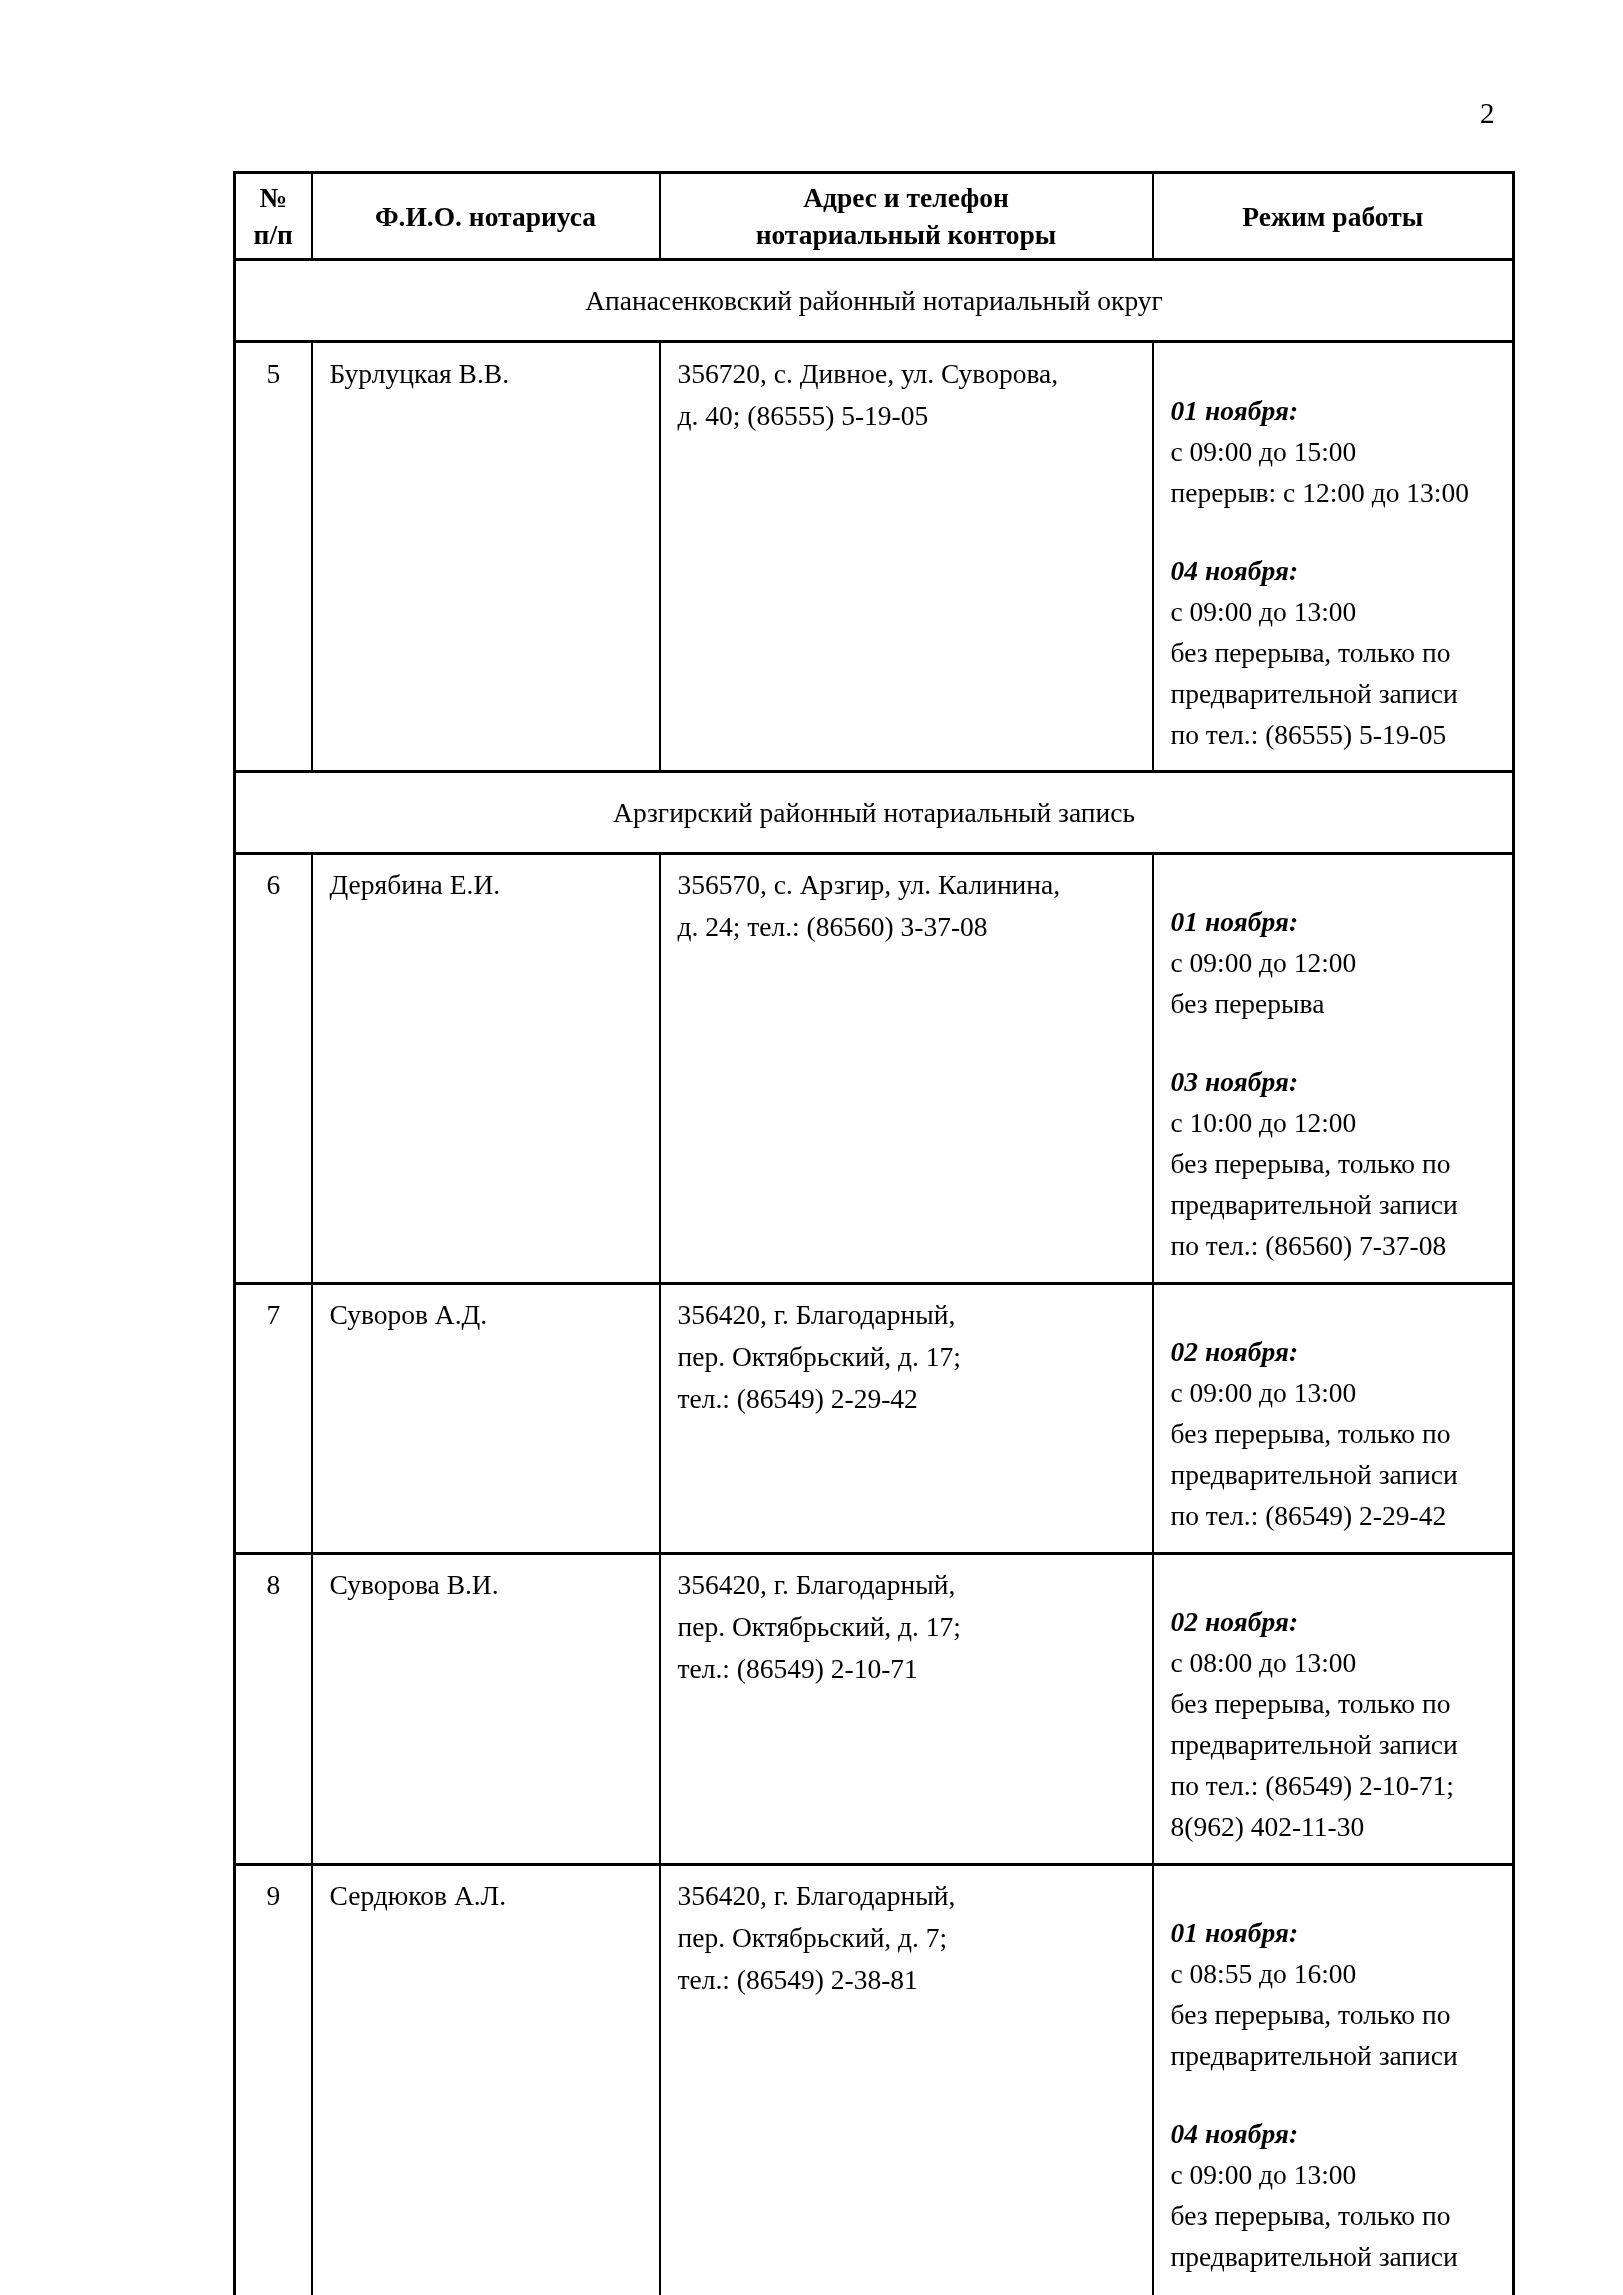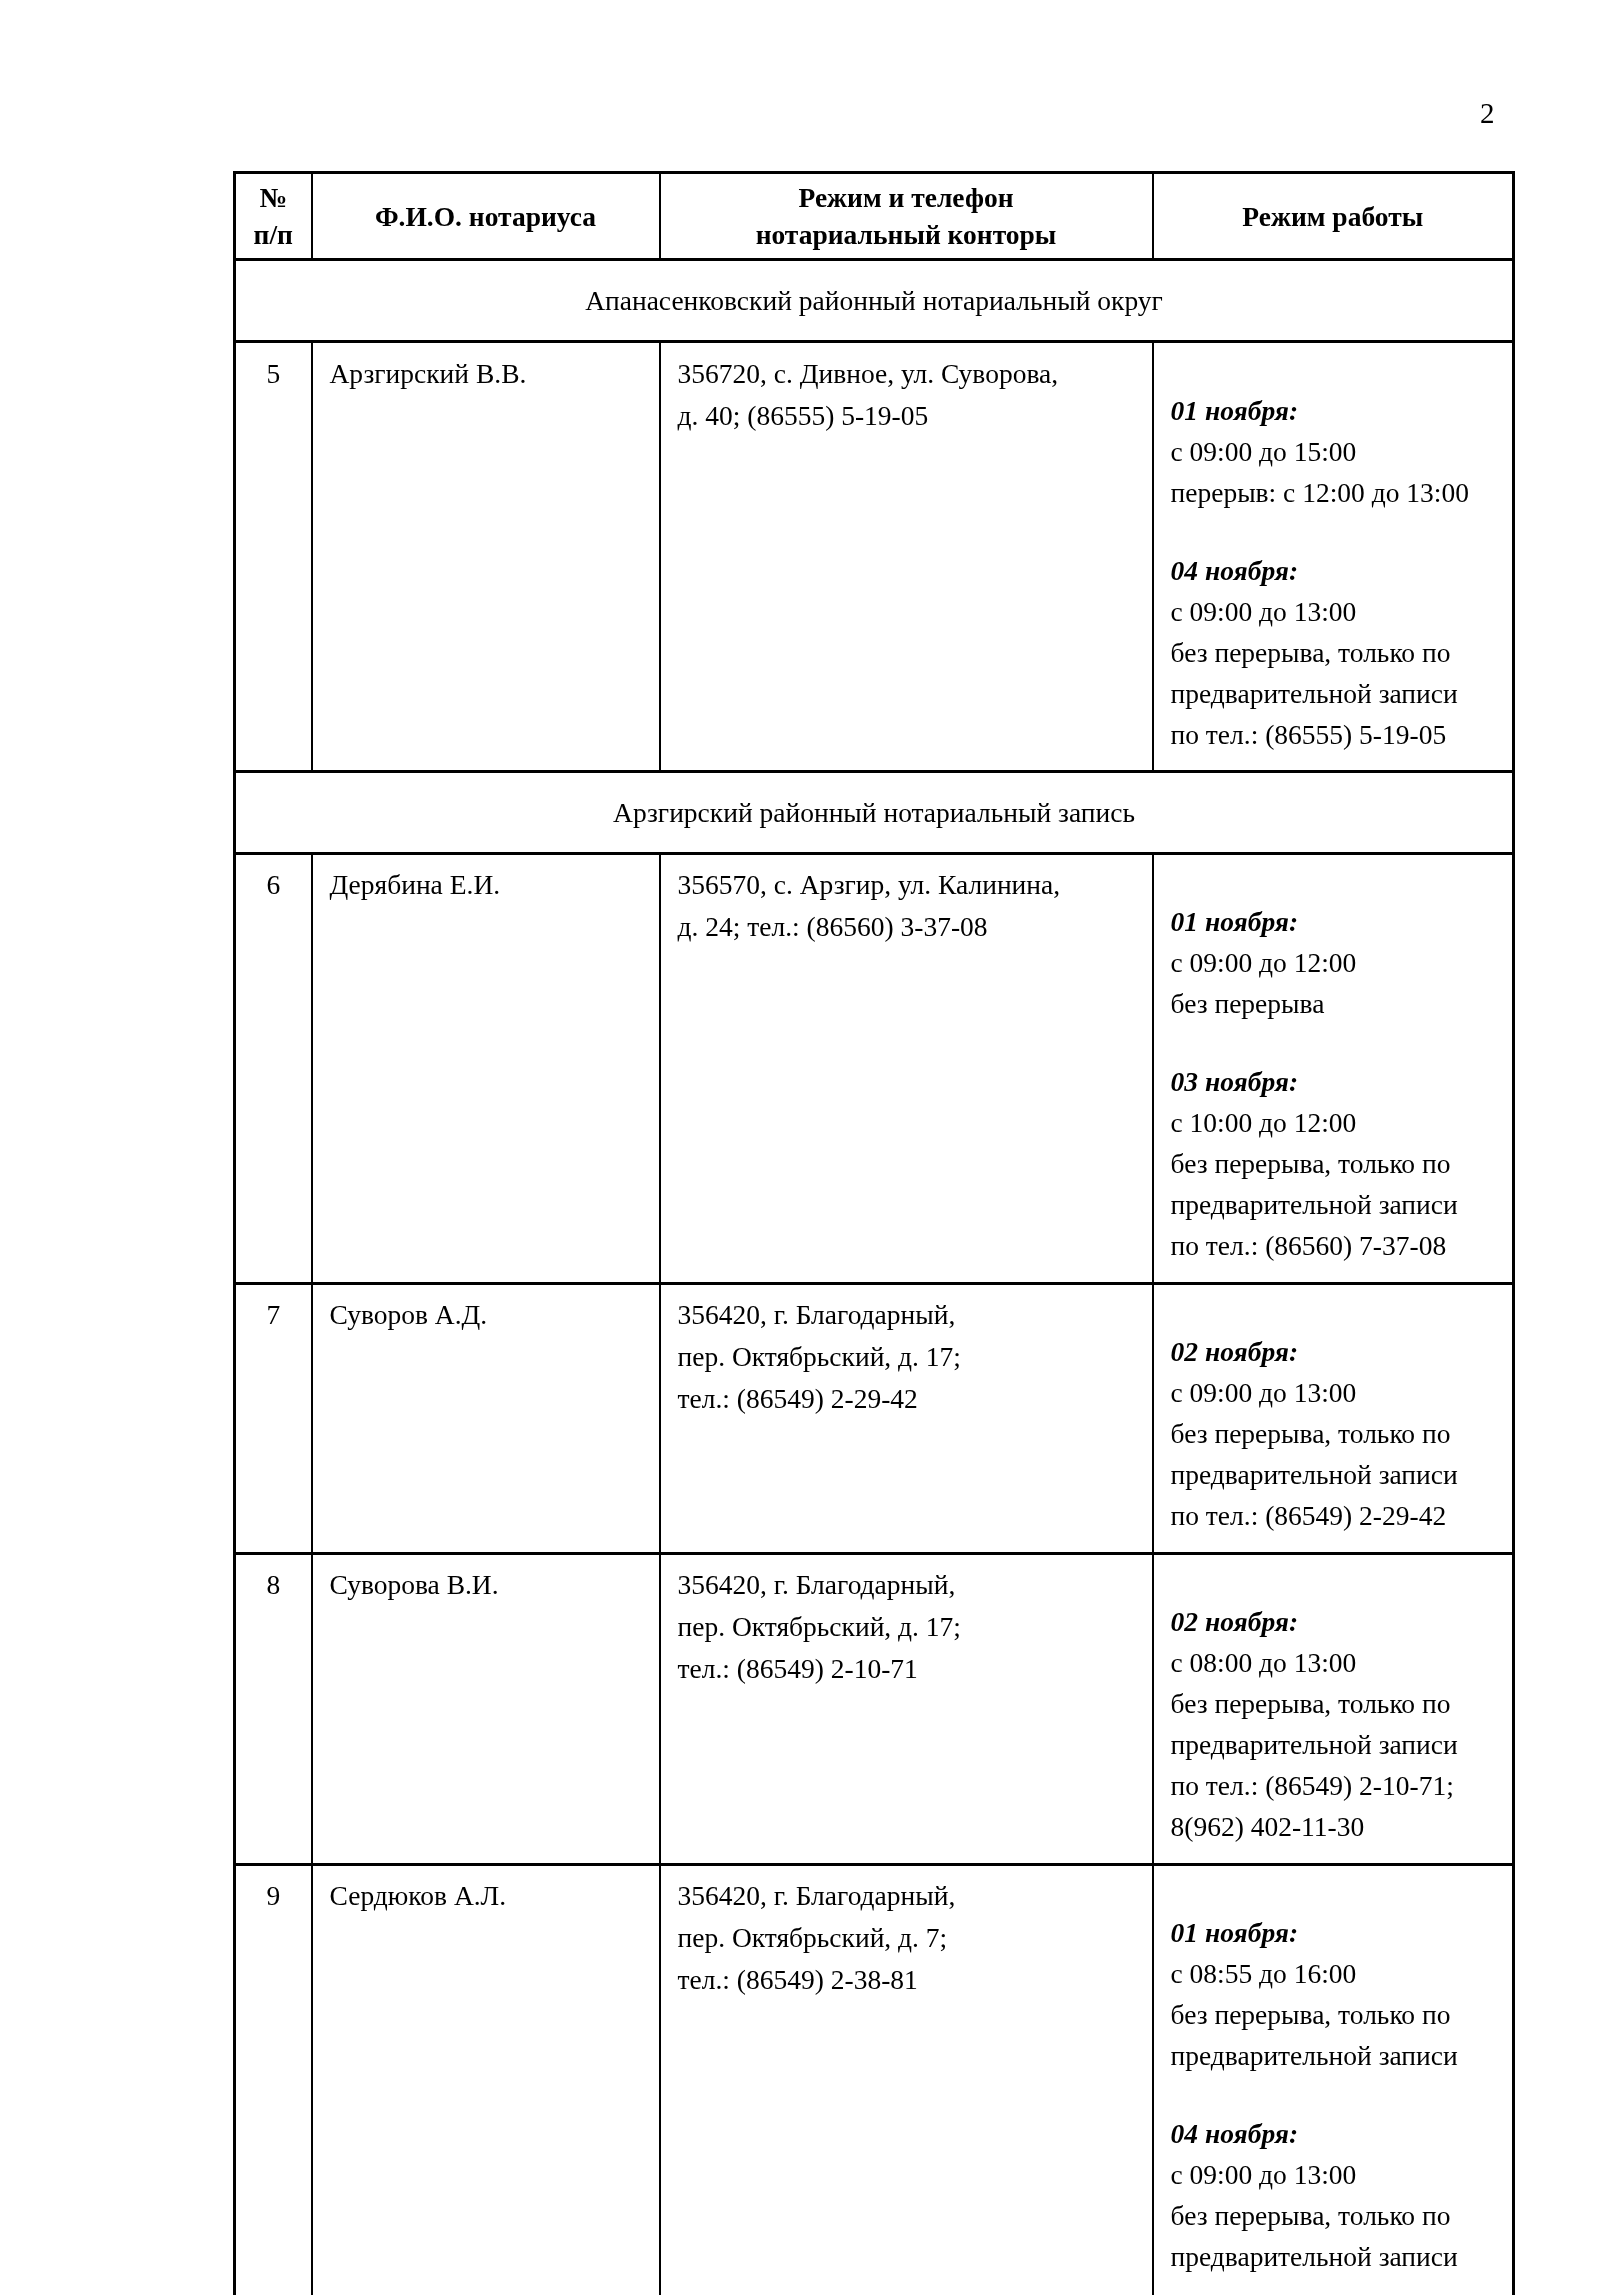--- a/index.html
+++ b/index.html
@@ -94,36 +94,36 @@
     <thead>
         <tr>
           <th>
             <div>№</div>
             <div>п/п</div>
           </th>
           <th>
             <div>Ф.И.О. нотариуса</div>
           </th>
           <th>
-            <div>Режим и телефон</div>
+            <div>Адрес и телефон</div>
             <div>нотариальный конторы</div>
           </th>
           <th>
             <div>Режим работы</div>
           </th>
         </tr>
       </thead>
     <tbody>
         <tr>
           <td class="section-cell" colspan="4">Апанасенковский районный нотариальный округ</td>
         </tr>
         <tr style="height: 324px;">
           <td class="num-cell">5</td>
           <td class="name-cell">
-            <div class="name-line">Арзгирский В.В.</div>
+            <div class="name-line">Бурлуцкая В.В.</div>
           </td>
           <td class="addr-cell">
             <div class="addr-line">356720, с. Дивное, ул. Суворова,</div>
             <div class="addr-line">д. 40; (86555) 5-19-05</div>
           </td>
           <td class="sched-cell">
             <div class="sched-line bi">01 ноября:</div>
             <div class="sched-line">с 09:00 до 15:00</div>
             <div class="sched-line">перерыв: с 12:00 до 13:00</div>
             <div class="sched-line bi">04 ноября:</div>

